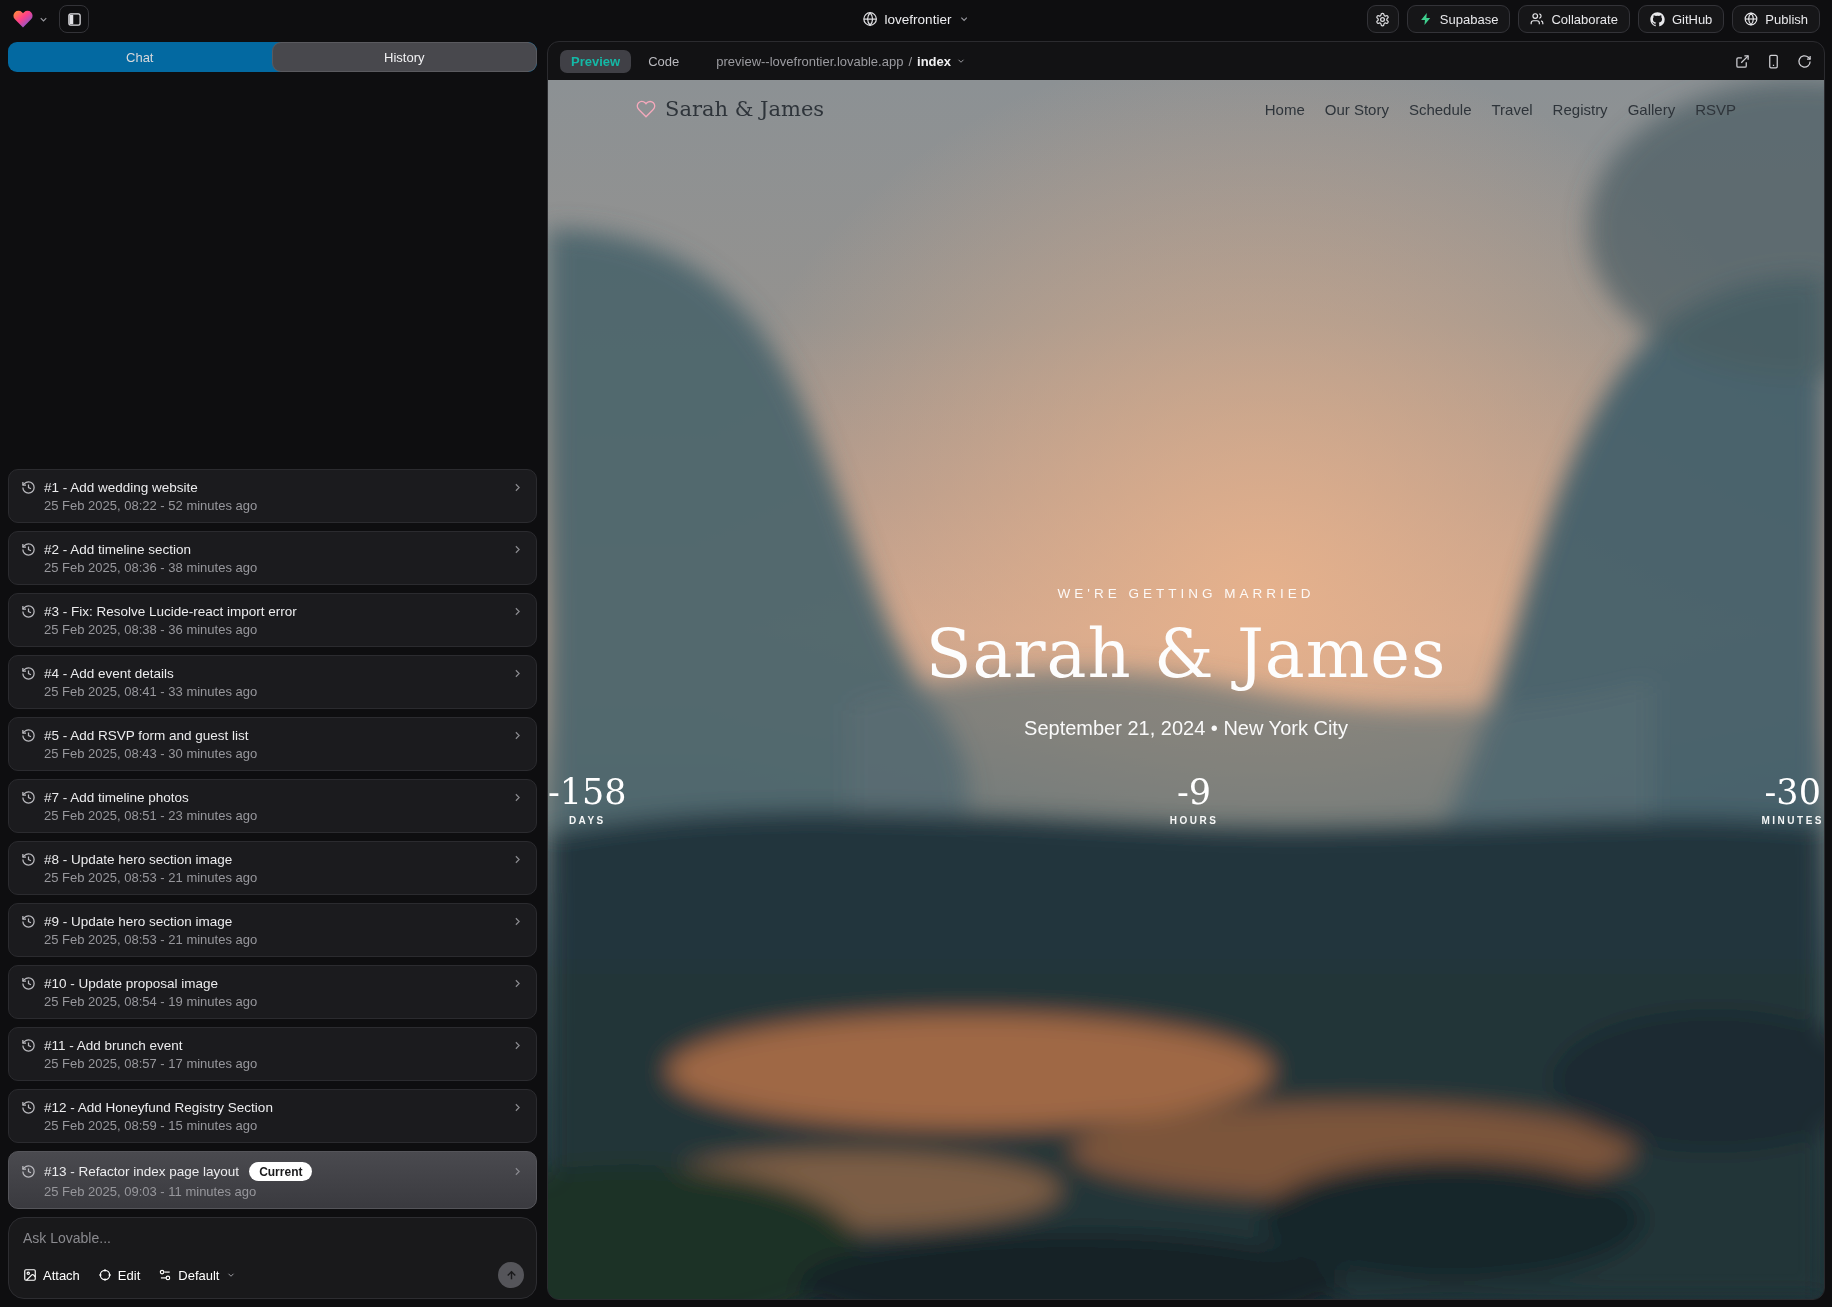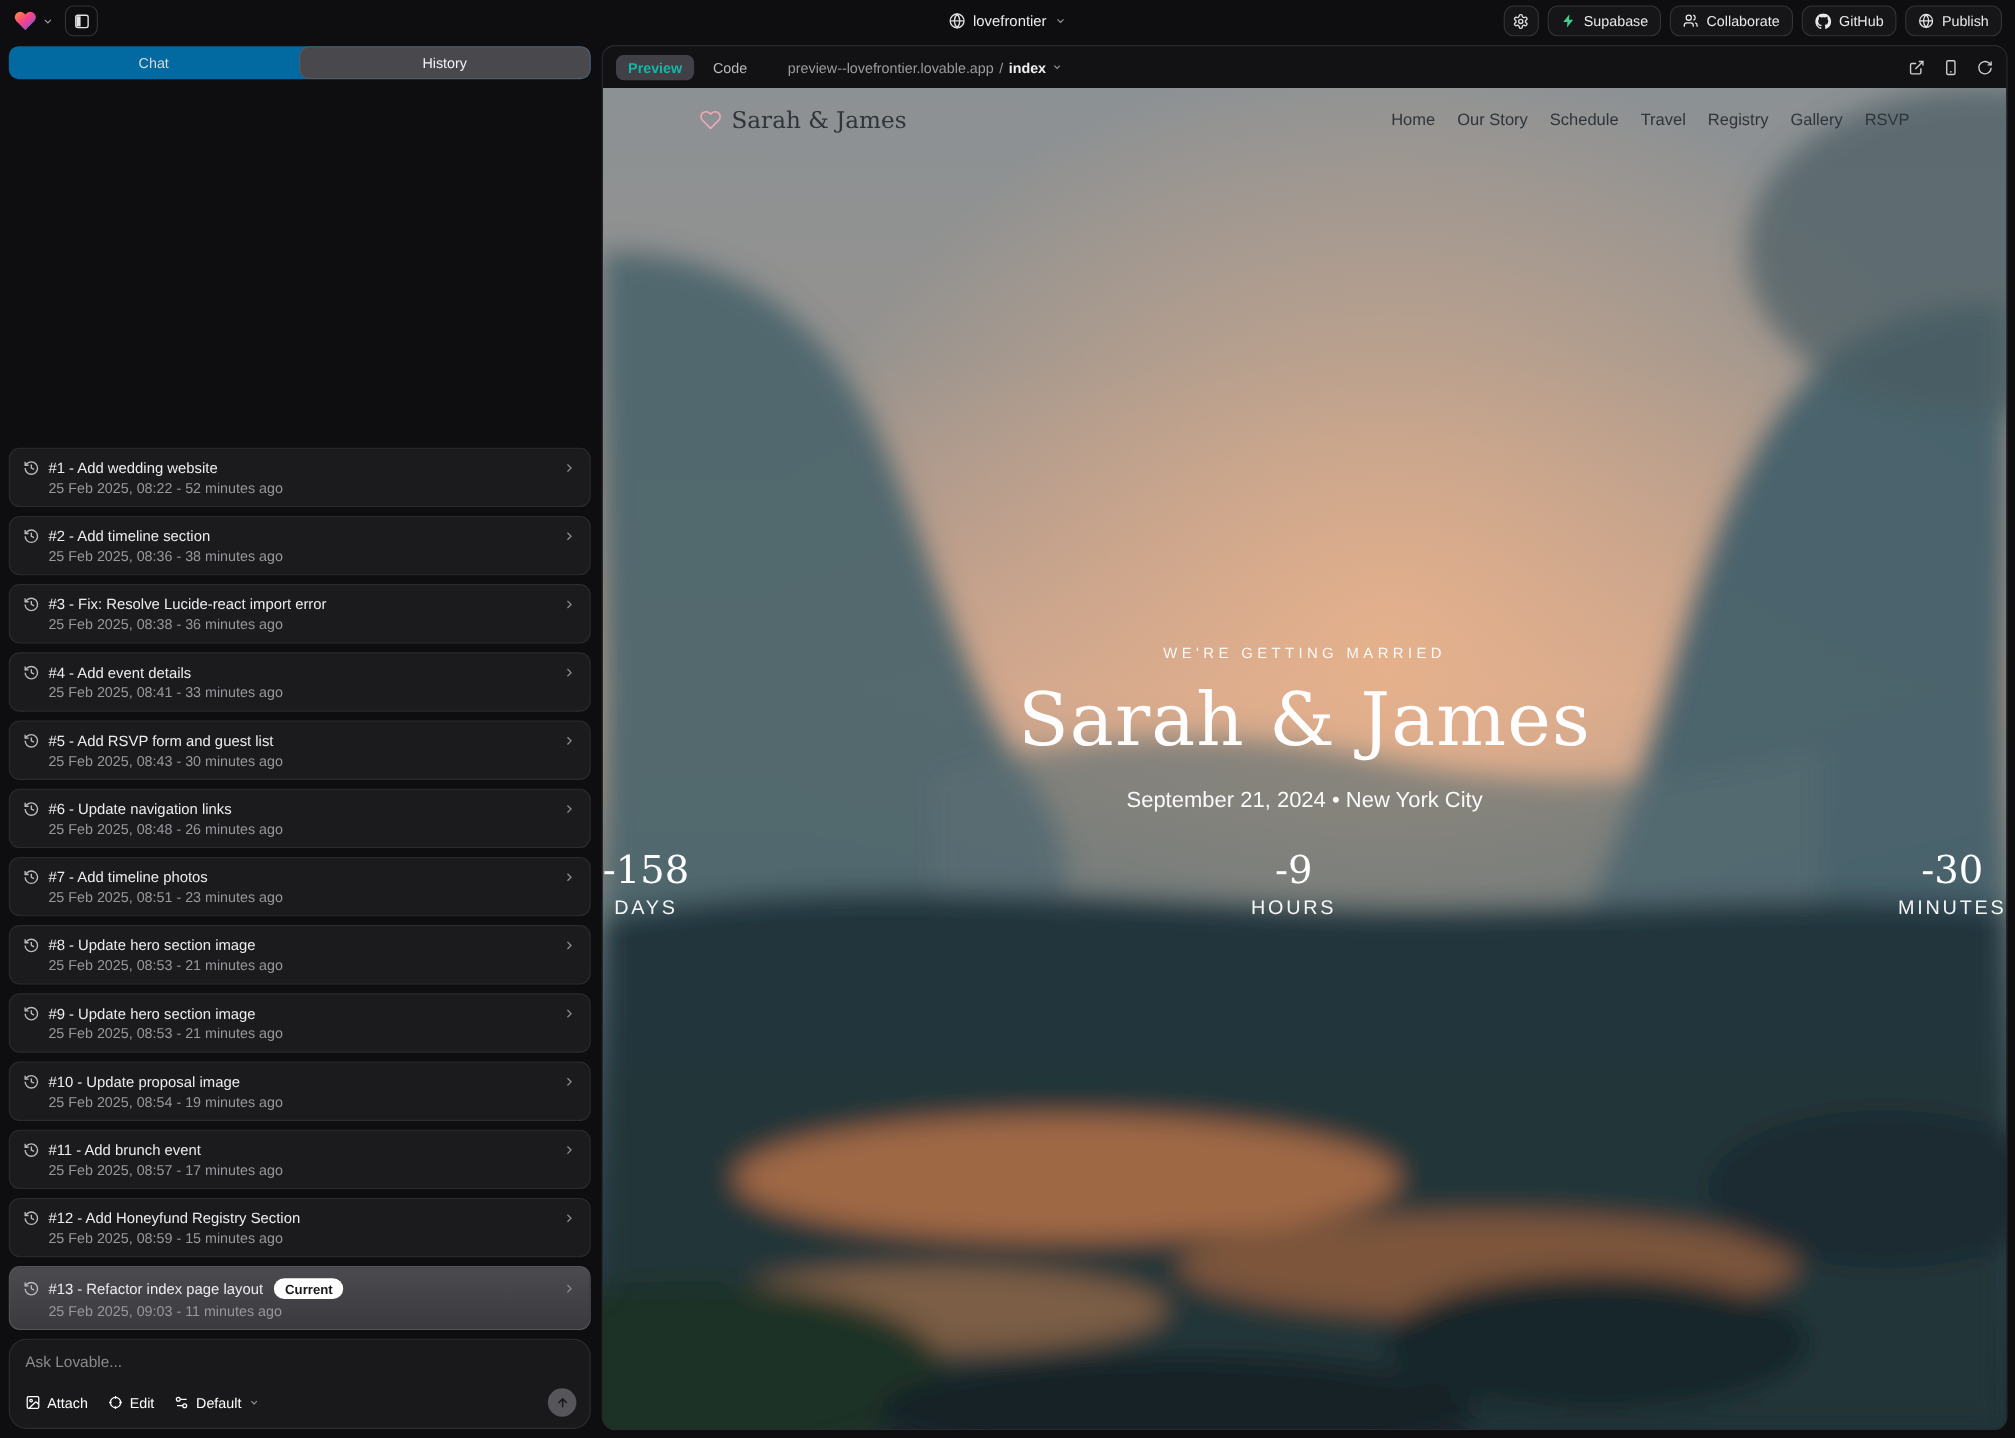--- a/index.html
+++ b/index.html
@@ -84,21 +84,21 @@
   .site-nav { display:flex; align-items:center; gap:20px; }
   .site-nav a { font-size:15px; color:#2e343a; text-decoration:none; cursor:pointer; }
 
   .hero { position:absolute; top:41.5%; left:0; width:100%; text-align:center; color:#fff; }
   .eyebrow { font-size:13.5px; letter-spacing:4px; color:rgba(255,255,255,.93); }
   .hero-title { font-family:"DejaVu Serif",serif; font-weight:500; font-size:67px;
     letter-spacing:1px; margin-top:14px; color:#fdfdfd; }
   .hero-date { font-size:20px; margin-top:24px; color:rgba(255,255,255,.96); }
   .countdown { margin-top:32px; display:flex; justify-content:space-between; gap:76px; }
   .cd-value { font-family:"DejaVu Serif",serif; font-size:35px; }
-  .cd-label { font-size:18px; letter-spacing:2.5px; margin-top:3px; color:rgba(255,255,255,.95); }
+  .cd-label { font-size:10px; letter-spacing:2.5px; margin-top:3px; color:rgba(255,255,255,.95);font-weight:bold; }
 </style>
 </head>
 <body>
 
 <div class="topbar">
   <div class="topbar-left">
     <button class="logo-btn">
       <svg width="22" height="22" viewBox="0 0 24 24">
         <defs>
             <linearGradient id="lovgrad" x1="0" y1="0" x2="1" y2="1">
@@ -253,35 +253,20 @@
       </svg>
       <span class="hi-title">#5 - Add RSVP form and guest list</span>
 
       <svg class="hi-chev" width="13" height="13" viewBox="0 0 24 24" fill="none" stroke="currentColor" stroke-width="2.2">
               <polyline points="9 18 15 12 9 6"></polyline>
             </svg>
     </div>
     <span class="hi-meta">25 Feb 2025, 08:43 - 30 minutes ago</span>
   </div>
 
-  <div class="history-item">
-    <div class="hi-row">
-      <svg class="hi-icon" width="15" height="15" viewBox="0 0 24 24" fill="none" stroke="currentColor" stroke-width="2">
-        <path d="M3 12a9 9 0 1 0 9-9 9.75 9.75 0 0 0-6.74 2.74L3 8"></path>
-              <path d="M3 3v5h5"></path>
-              <path d="M12 7v5l4 2"></path>
-      </svg>
-      <span class="hi-title">#6 - Update navigation links</span>
-
-      <svg class="hi-chev" width="13" height="13" viewBox="0 0 24 24" fill="none" stroke="currentColor" stroke-width="2.2">
-              <polyline points="9 18 15 12 9 6"></polyline>
-            </svg>
-    </div>
-    <span class="hi-meta">25 Feb 2025, 08:48 - 26 minutes ago</span>
-  </div>
 
   <div class="history-item">
     <div class="hi-row">
       <svg class="hi-icon" width="15" height="15" viewBox="0 0 24 24" fill="none" stroke="currentColor" stroke-width="2">
         <path d="M3 12a9 9 0 1 0 9-9 9.75 9.75 0 0 0-6.74 2.74L3 8"></path>
               <path d="M3 3v5h5"></path>
               <path d="M12 7v5l4 2"></path>
       </svg>
       <span class="hi-title">#7 - Add timeline photos</span>
 

